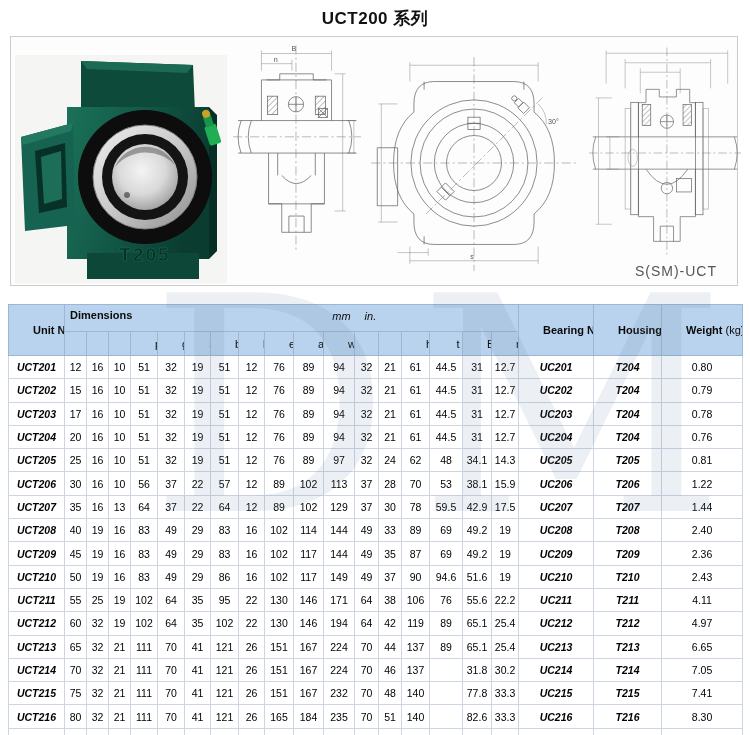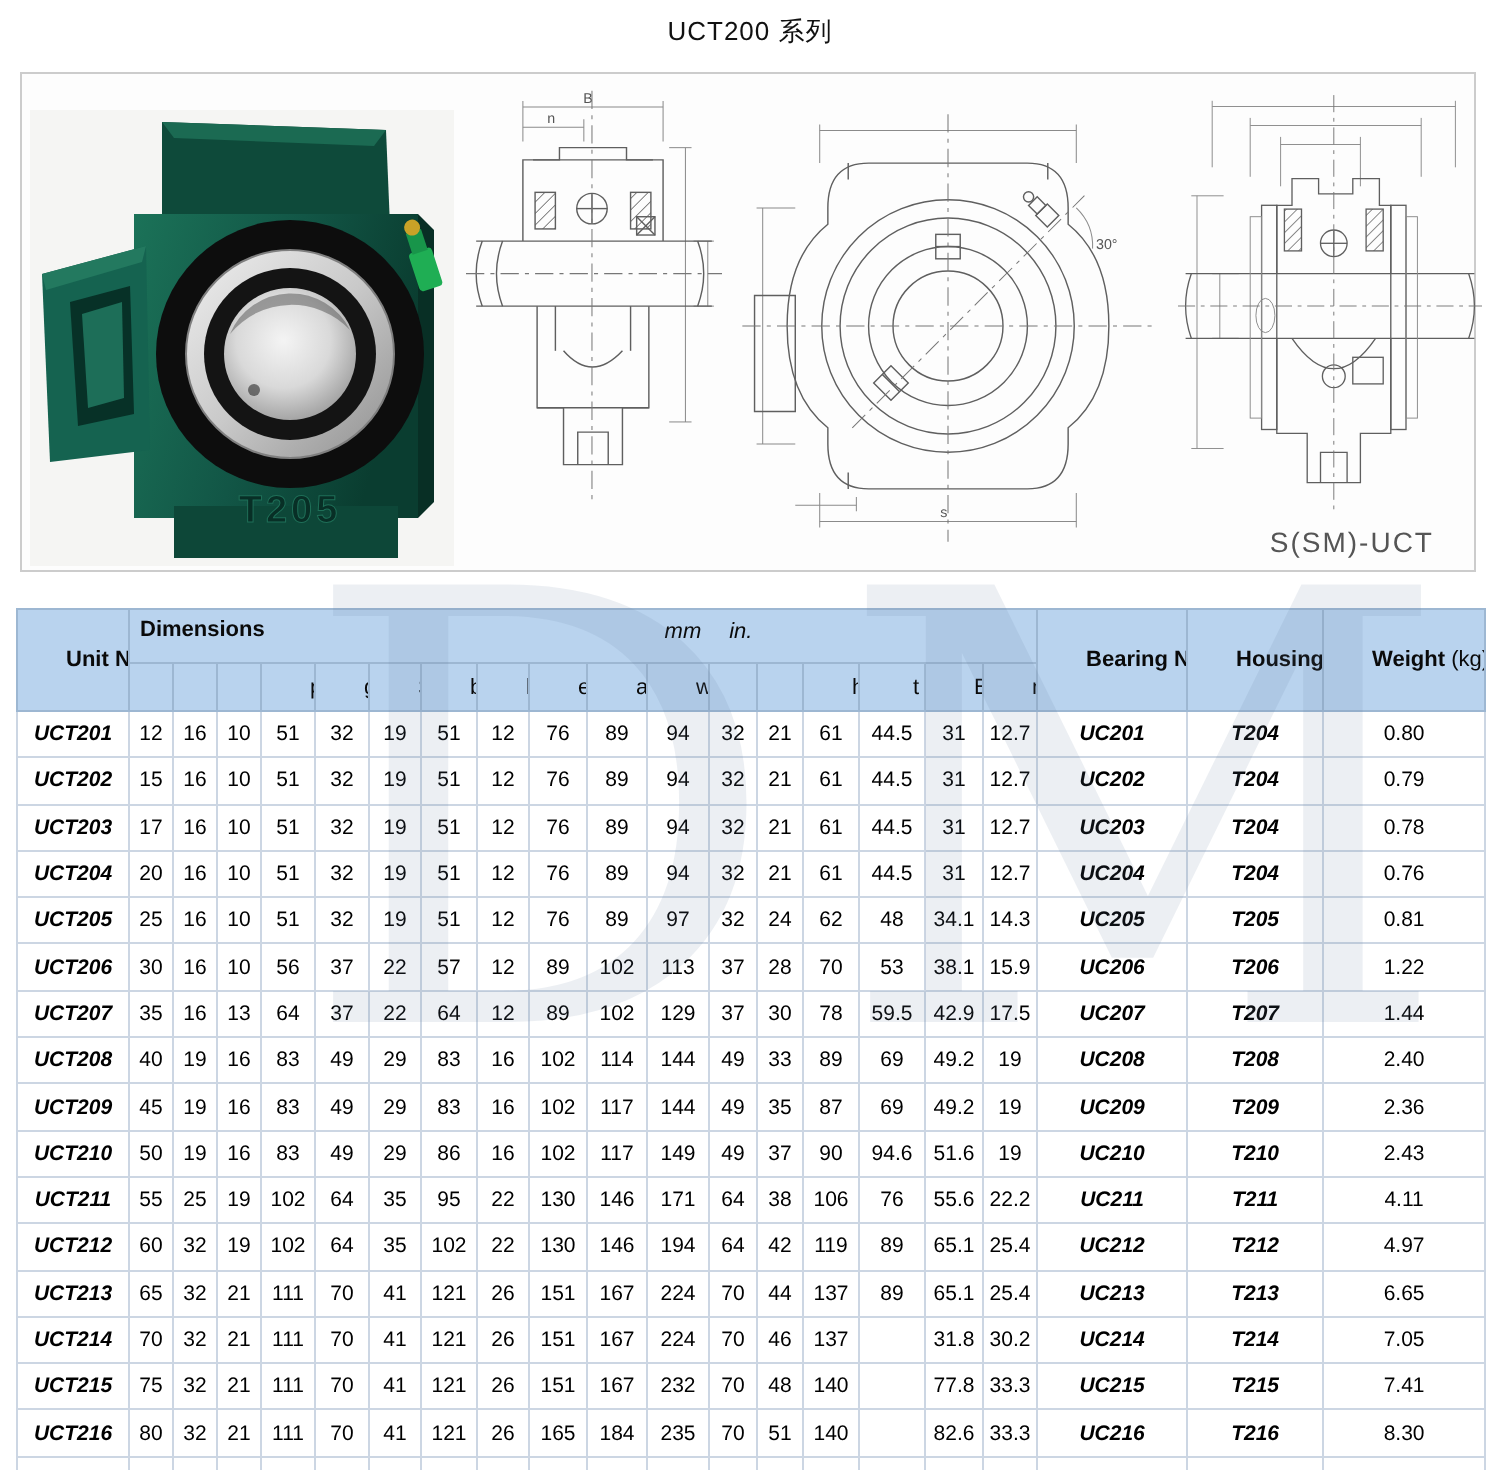--- a/index.html
+++ b/index.html
@@ -5,21 +5,21 @@
   html,body{margin:0;padding:0;}
   body{
     width:750px;height:735px;position:relative;overflow:hidden;
     background:#ffffff;
     font-family:"Liberation Sans", sans-serif;
     color:#000;
   }
   
   .page-title{
     position:absolute;top:7px;left:0;width:750px;text-align:center;
-    font-size:13px;font-weight:normal;color:#111;letter-spacing:0.5px;
+    font-size:17px;font-weight:bold;color:#111;letter-spacing:0.5px;
   }
   
   .diagram-panel{
     position:absolute;left:10px;top:36px;width:728px;height:250px;
     background:#fdfdfd;border:1px solid #cccccc;box-sizing:border-box;
   }
   .photo-wrap{position:absolute;left:4px;top:18px;width:212px;height:228px;}
   .d1-wrap{position:absolute;left:222px;top:6px;width:128px;height:212px;}
   .d2-wrap{position:absolute;left:356px;top:14px;width:214px;height:224px;}
   .d3-wrap{position:absolute;left:578px;top:2px;width:152px;height:228px;}

